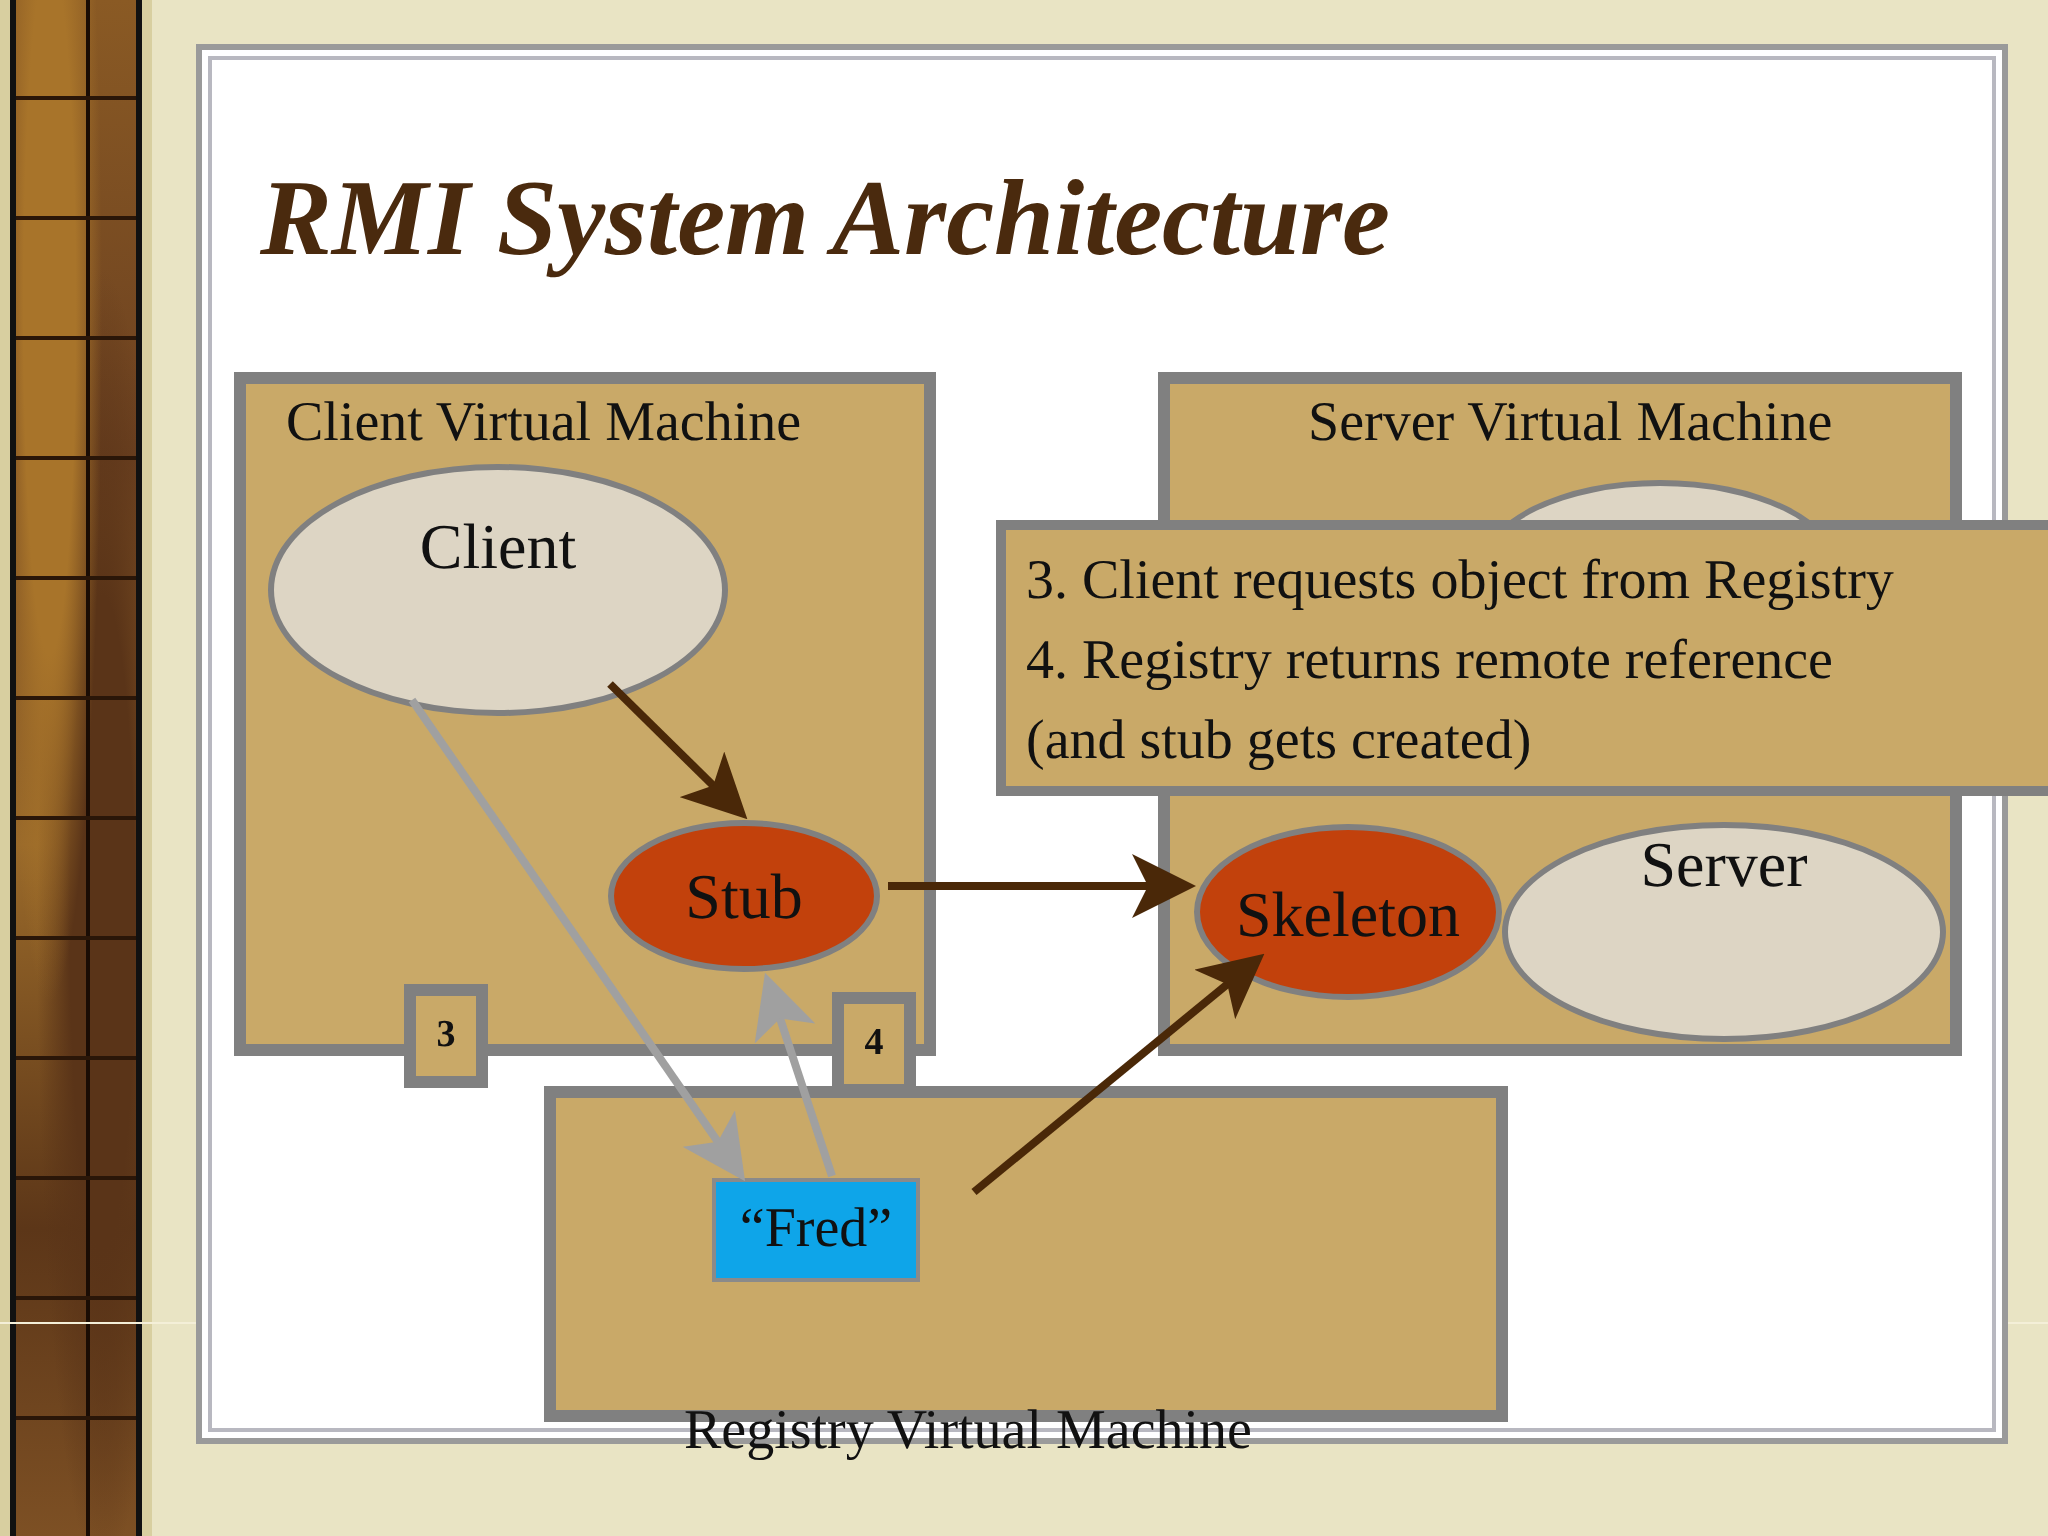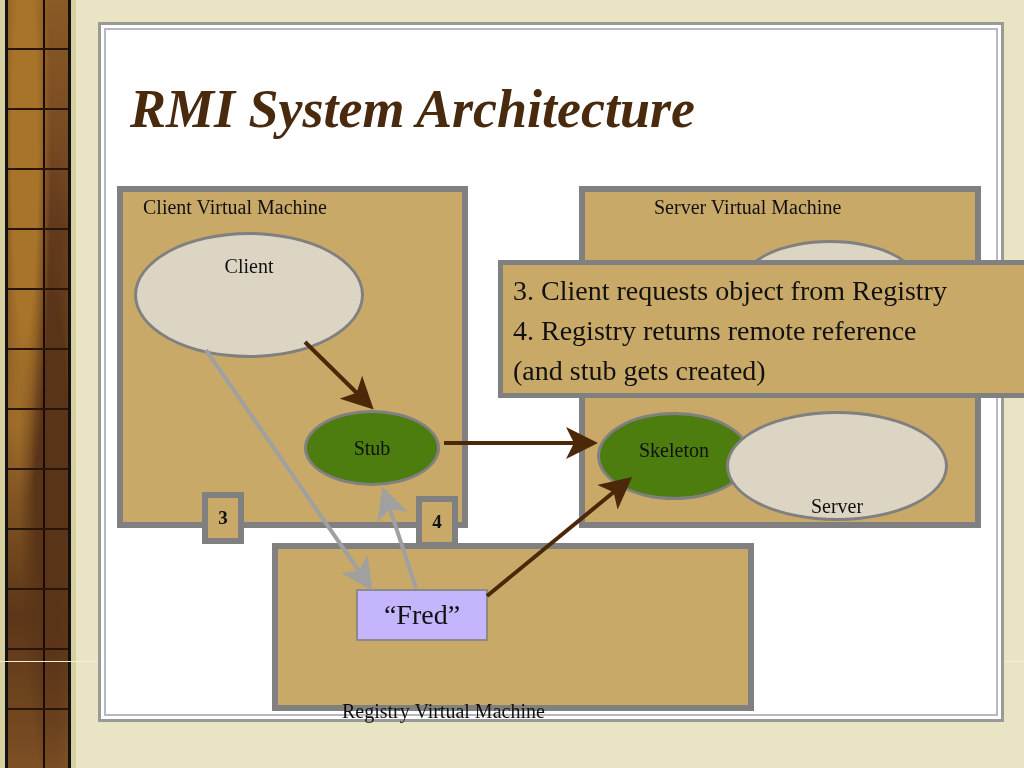--- a/index.html
+++ b/index.html
@@ -14,29 +14,29 @@
       linear-gradient(180deg,#8a5a24,#6b4020 30%,#9a6a2a 55%,#5c3618 80%,#7d5024);
     border-left:5px solid #d8cfa0; border-right:5px solid #d8cfa0; box-sizing:border-box; }
   .sidebar::after { content:""; position:absolute; inset:0; border-left:3px solid #111; border-right:3px solid #111; }
   .frame-outer { position:absolute; left:98px; top:22px; width:906px; height:700px;
     border:3px solid #9a9a9a; box-sizing:border-box; background:#fff; }
   .frame-inner { position:absolute; left:104px; top:28px; width:894px; height:688px;
     border:2px solid #b8b8c0; box-sizing:border-box; background:#fff; }
   .title { position:absolute; left:130px; top:78px; font-size:54px; font-style:italic;
     color:#4a2a0e; white-space:nowrap;font-weight:bold; }
   .vm { position:absolute; background:#c9a968; border:6px solid #808080; box-sizing:border-box; }
-  .vm-label { position:absolute; font-size:20px; color:#111; white-space:nowrap; }
+  .vm-label { position:absolute; font-size:28px; color:#111; white-space:nowrap; }
   .ellipse { position:absolute; border-radius:50%; border:3px solid #808080; box-sizing:border-box;
-    display:flex; justify-content:center; font-size:20px; color:#111; }
+    display:flex; justify-content:center; font-size:32px; color:#111; }
   .beige { background:#ddd5c4; }
-  .green { background:#4d7c0f; }
+  .green { background:#c2410c; }
   .numbox { position:absolute; width:42px; height:40px; background:#c9a968; border:6px solid #808080;
     box-sizing:border-box; font-weight:bold; font-size:19px; display:flex; align-items:center; justify-content:center; color:#111; }
-  .fred { position:absolute; left:356px; top:589px; width:132px; height:52px; border:2px solid #8a8a8a;
-    box-sizing:border-box; background:#c4b5fd; font-size:28px; display:flex; align-items:center; justify-content:center; color:#111; }
+  .fred { position:absolute; left:356px; top:589px; width:104px; height:52px; border:2px solid #8a8a8a;
+    box-sizing:border-box; background:#0ea5e9; font-size:28px; display:flex; align-items:center; justify-content:center; color:#111; }
   .callout { position:absolute; left:498px; top:260px; width:540px; height:138px; background:#c9a968;
     border:5px solid #808080; box-sizing:border-box; font-size:28px; color:#111; line-height:40px; padding:6px 0 0 10px; white-space:nowrap; overflow:hidden; }
   svg.arrows { position:absolute; left:0; top:0; }
   .rule { position:absolute; left:0; top:661px; width:1024px; height:1px; background:#f4efd8; }
 </style>
 </head>
 <body>
 
 <div class="sidebar"></div>
 <div class="rule"></div>
@@ -53,21 +53,21 @@
 <div class="ellipse green" style="left:304px;top:410px;width:136px;height:76px;align-items:center;">
   <span>Stub</span>
 </div>
 
 <div class="vm" style="left:579px;top:186px;width:402px;height:342px;"></div>
 <div class="vm-label" style="left:622px;top:196px;margin-left:32px;">Server Virtual Machine</div>
 <div class="ellipse beige" style="left:740px;top:240px;width:180px;height:90px;"></div>
 <div class="ellipse green" style="left:597px;top:412px;width:154px;height:88px;padding-top:24px;">
   <span>Skeleton</span>
 </div>
-<div class="ellipse beige" style="left:726px;top:411px;width:222px;height:110px;align-items:flex-end;">
+<div class="ellipse beige" style="left:751px;top:411px;width:222px;height:110px;align-items:flex-start;">
   <span>Server</span>
 </div>
 
 <div class="numbox" style="left:202px;top:492px;height:52px;">3</div>
 <div class="numbox" style="left:416px;top:496px;height:52px;">4</div>
 
 <div class="vm" style="left:272px;top:543px;width:482px;height:168px;"></div>
 <div class="fred">“Fred”</div>
 <div class="vm-label" style="left:342px;top:700px;">Registry Virtual Machine</div>
 

